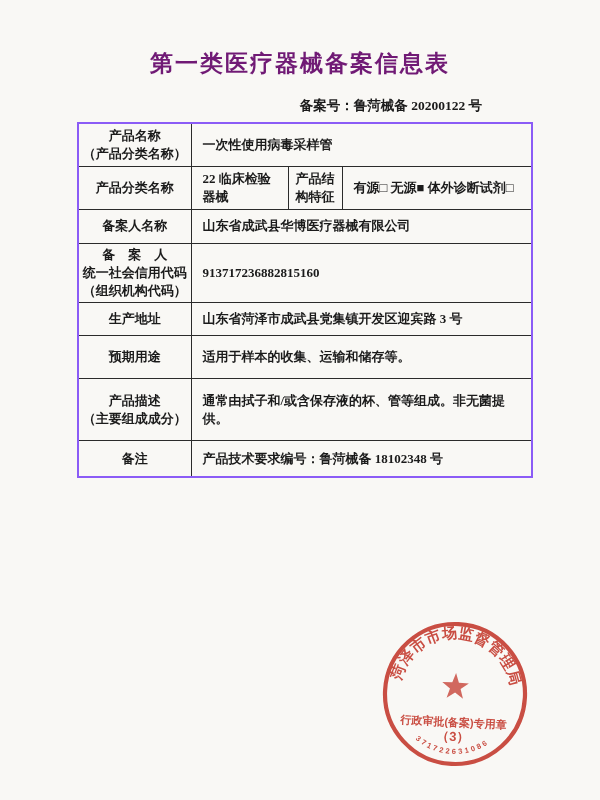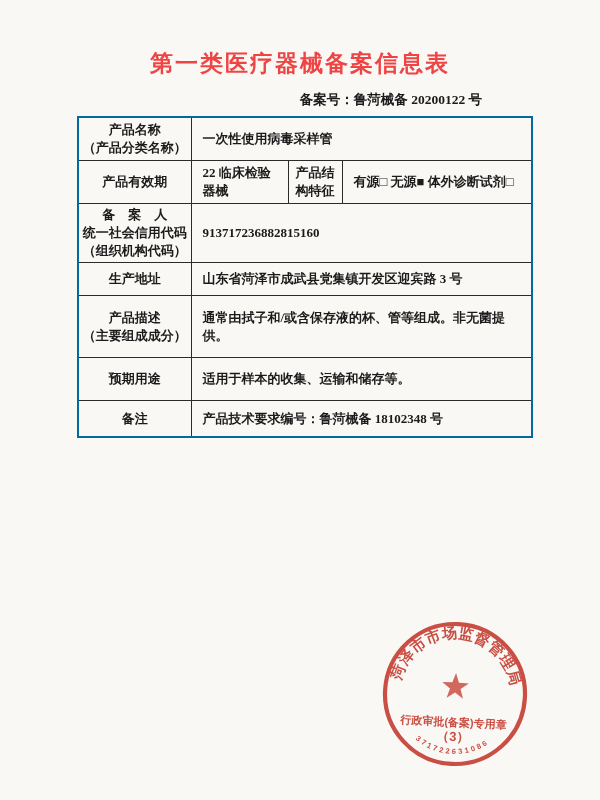--- a/index.html
+++ b/index.html
@@ -14,35 +14,35 @@
   }
   .title {
     margin:0;
     padding-top:50px;
     text-align:center;
     font-family:"Liberation Sans", sans-serif;
     font-size:23px;
     line-height:26px;
     font-weight:700;
     letter-spacing:2px;
-    color:#ef4444;
+    color:#701a75;
   }
   .record-no {
-    margin-top:15px;
+    margin-top:21px;
     padding-right:118px;
     text-align:right;
     font-size:13.5px;
     font-weight:700;
   }
   table.form {
     margin:7px 0 0 77px;
     width:454px;
     border-collapse:collapse;
     table-layout:fixed;
-    border:2px solid #0369a1;
+    border:2px solid #8b5cf6;
   }
   table.form td {
     border:1.5px solid #2b2b2b;
     vertical-align:middle;
     font-size:13px;
     font-weight:600;
     line-height:1.4;
     overflow:hidden;
   }
   td.lbl {
@@ -95,44 +95,48 @@
         <col style="width:54px">
         <col style="width:190px">
     </colgroup>
     <tbody>
       <tr style="height:43px">
         <td class="lbl">产品名称
 （产品分类名称）</td>
         <td class="val" colspan="3">一次性使用病毒采样管</td>
       </tr>
       <tr style="height:42px">
-        <td class="lbl">产品有效期</td>
+        <td class="lbl">产品分类名称</td>
         <td class="val">22 临床检验器械</td>
         <td class="lbl">产品结
 构特征</td>
         <td class="val">有源□ 无源■ 体外诊断试剂□</td>
+      </tr>
+      <tr style="height:34px">
+        <td class="lbl">备案人名称</td>
+        <td class="val" colspan="3">山东省成武县华博医疗器械有限公司</td>
       </tr>
       <tr style="height:58px">
         <td class="lbl">备　案　人
 统一社会信用代码
 （组织机构代码）</td>
         <td class="val" colspan="3">913717236882815160</td>
       </tr>
       <tr style="height:33px">
         <td class="lbl">生产地址</td>
         <td class="val" colspan="3">山东省菏泽市成武县党集镇开发区迎宾路 3 号</td>
       </tr>
+      <tr style="height:43px">
+        <td class="lbl">预期用途</td>
+        <td class="val" colspan="3">适用于样本的收集、运输和储存等。</td>
+      </tr>
       <tr style="height:62px">
         <td class="lbl">产品描述
 （主要组成成分）</td>
         <td class="val" colspan="3">通常由拭子和/或含保存液的杯、管等组成。非无菌提供。</td>
-      </tr>
-      <tr style="height:43px">
-        <td class="lbl">预期用途</td>
-        <td class="val" colspan="3">适用于样本的收集、运输和储存等。</td>
       </tr>
       <tr style="height:36px">
         <td class="lbl">备注</td>
         <td class="val" colspan="3">产品技术要求编号：鲁菏械备 18102348 号</td>
       </tr>
     </tbody>
   </table>
 
   <svg class="stamp" viewBox="0 0 150 150" xmlns="http://www.w3.org/2000/svg">
     <defs>

